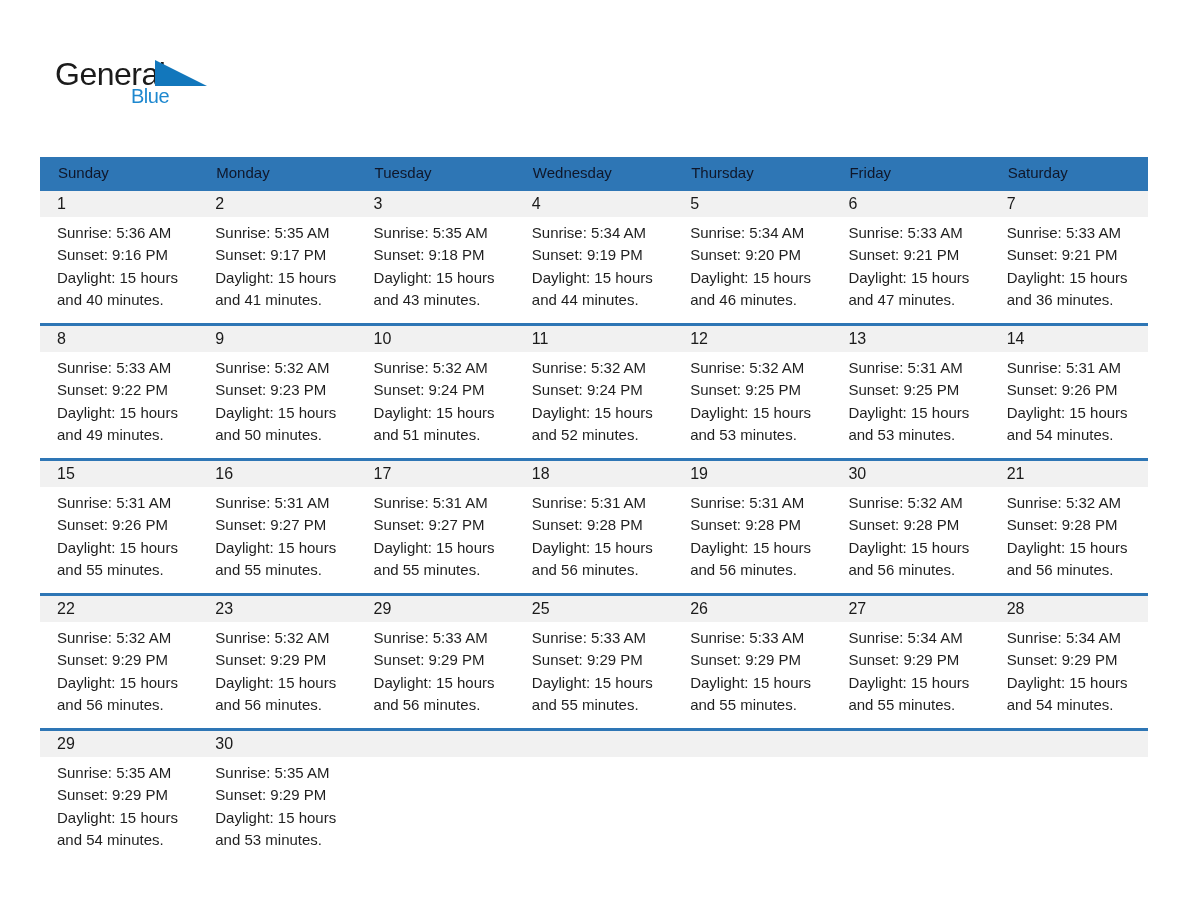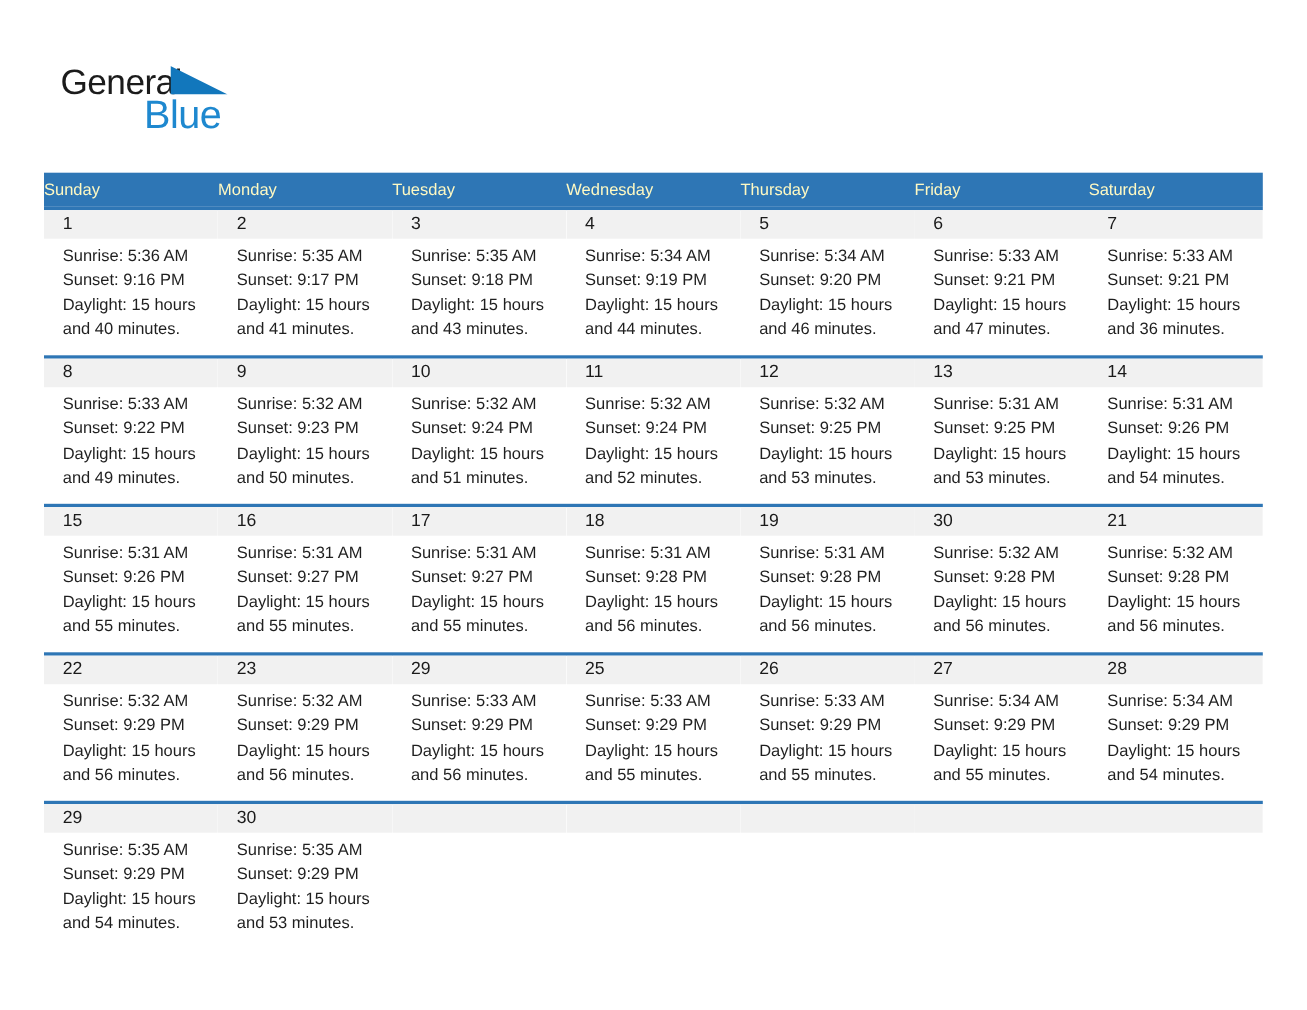--- a/index.html
+++ b/index.html
@@ -7,35 +7,35 @@
     width:1188px;height:918px;position:relative;overflow:hidden;
     font-family:"Liberation Sans","DejaVu Sans",sans-serif;color:#1c1c1c;
     -webkit-font-smoothing:antialiased;
   }
   .page{position:absolute;inset:0;}
 
   
   .logo{position:absolute;left:55px;top:58px;width:220px;height:70px;}
   .logo-line1{font-size:32px;font-weight:500;color:#1b1b1b;letter-spacing:-0.5px;line-height:1;}
   .logo-tri{position:absolute;left:100px;top:2px;}
-  .logo-line2{position:absolute;left:76px;top:28px;font-size:36px;font-weight:500;
+  .logo-line2{position:absolute;left:76px;top:28px;font-size:20px;font-weight:500;
               letter-spacing:-0.5px;line-height:1;color:var(--logo-blue,#1E88CF);}
 
   
   .titles{position:absolute;right:58px;top:52px;text-align:right;}
   .month-title{font-size:41px;color:#111;line-height:1.1;}
   .location-subtitle{font-size:23px;color:#111;margin-top:10px;}
 
   
   .calendar{position:absolute;left:40px;top:157px;width:1108px;}
   .weekday-row{
     display:grid;grid-template-columns:repeat(7,1fr);
     background:var(--header-blue,#2E76B5);height:31px;align-items:center;
   }
-  .weekday-cell{color:#fef9c3;font-size:15px;}
+  .weekday-cell{color:#0f172a;font-size:15px;padding-left:18px;}
   .week-row{
     display:grid;grid-template-columns:repeat(7,1fr);
     border-top:3px solid var(--divider-blue,#2E76B5);
     height:132px;
   }
   .day-cell{overflow:hidden;}
   .day-band{
     background:var(--band-gray,#F1F1F1);height:26px;
     font-size:16px;color:#1a1a1a;padding-left:17px;
     display:flex;align-items:center;

